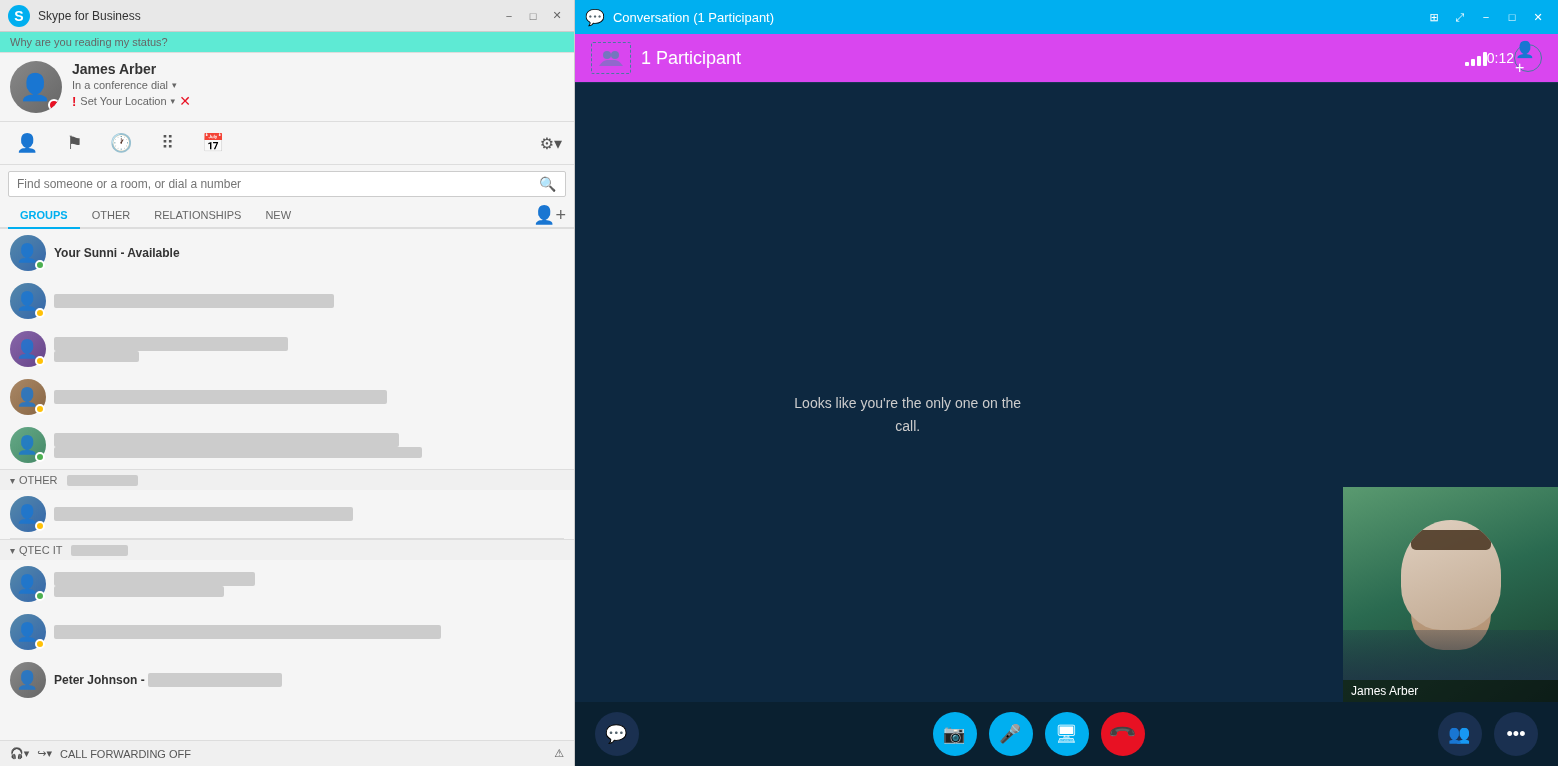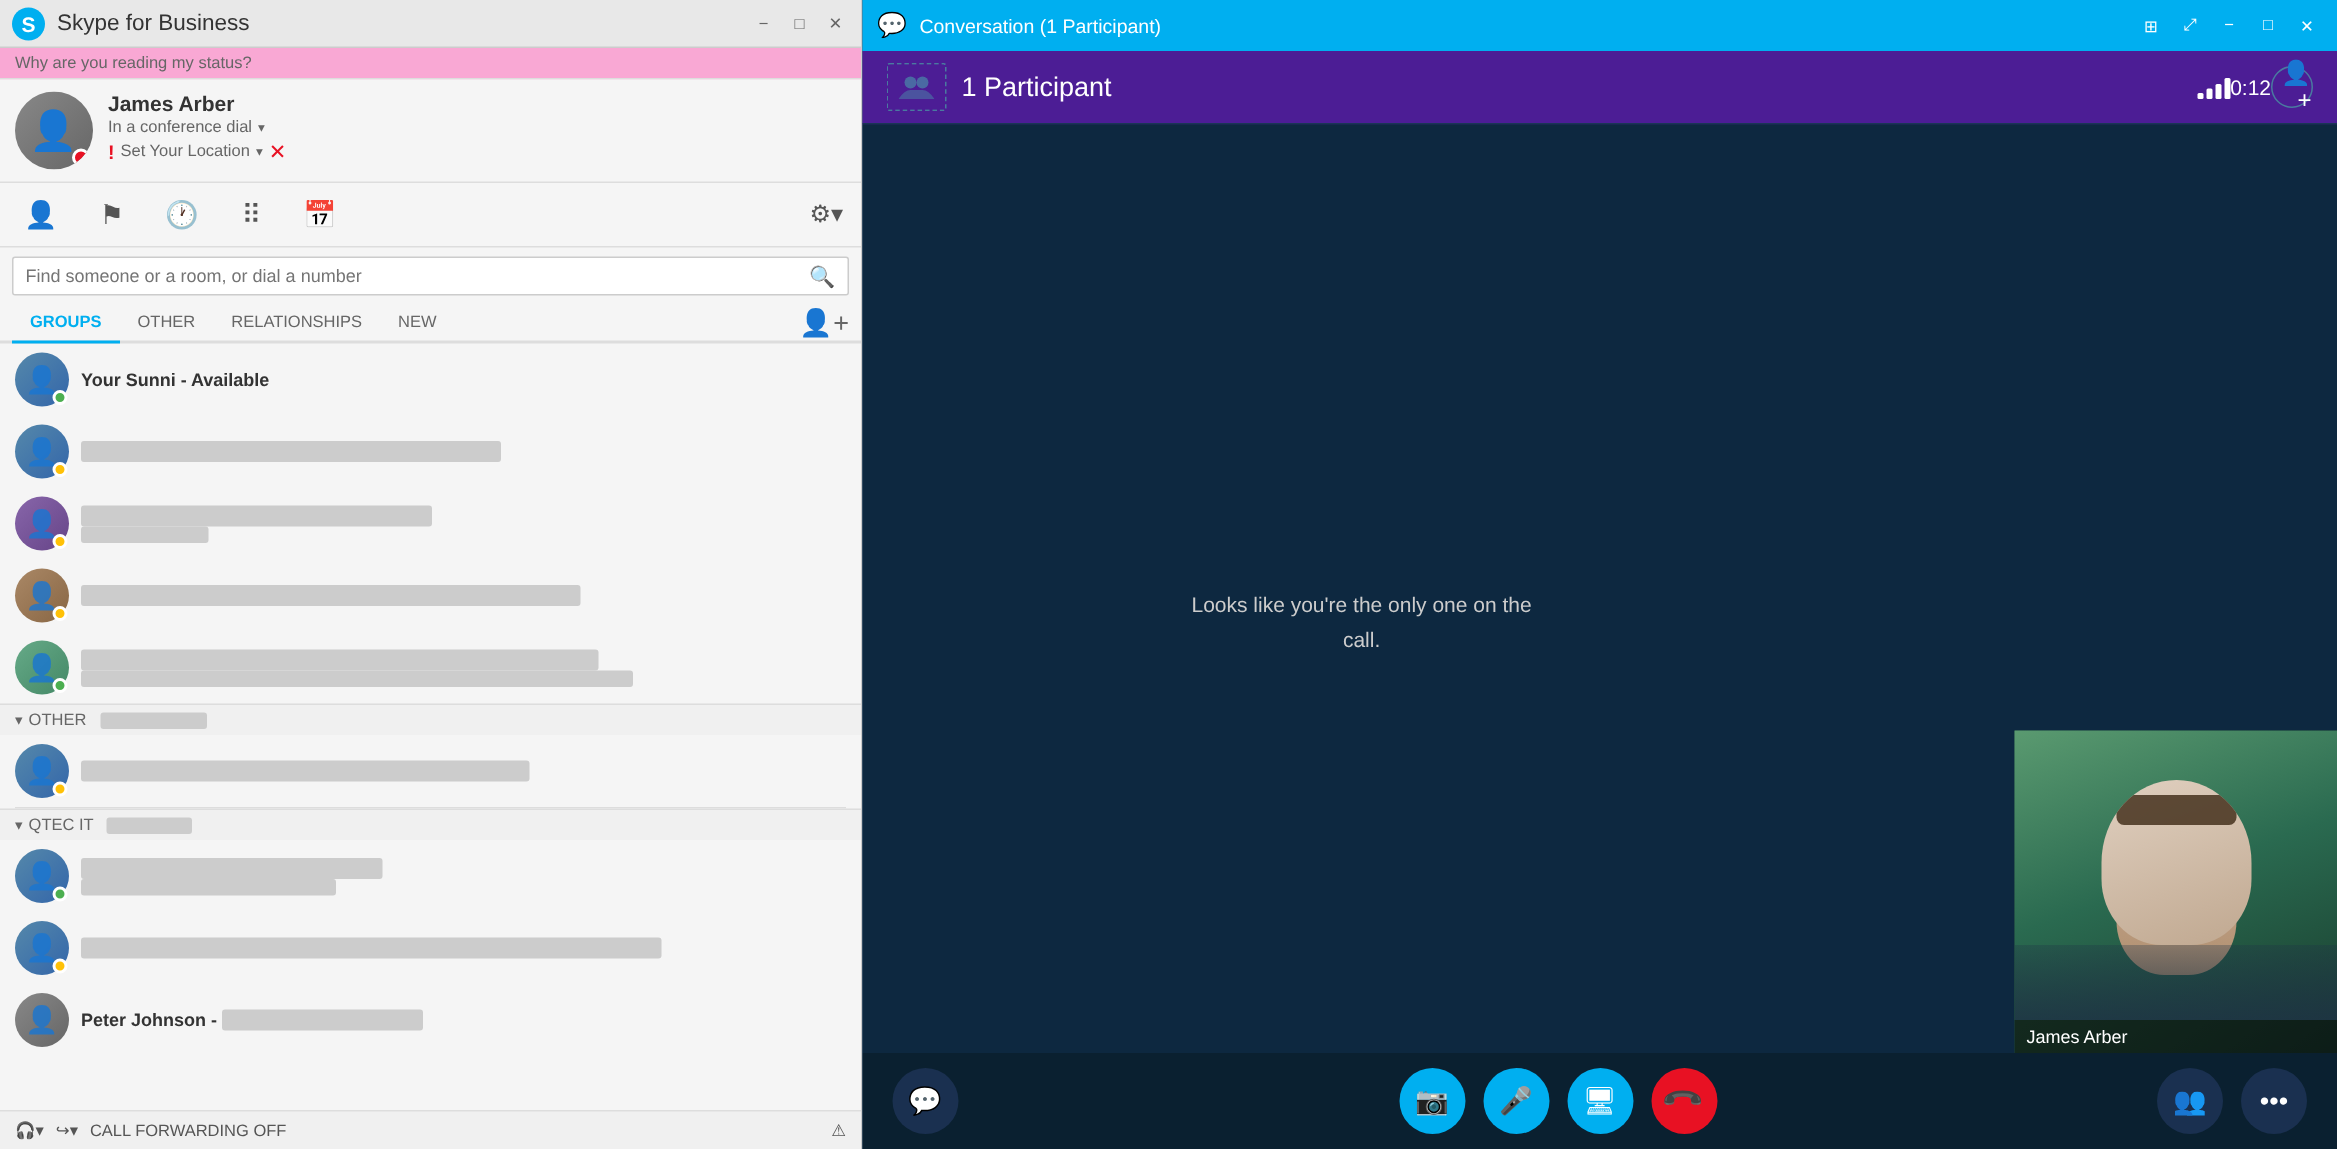--- a/index.html
+++ b/index.html
@@ -46,42 +46,42 @@
       border-radius: 50%;
       display: flex;
       align-items: center;
       justify-content: center;
       color: white;
       font-weight: bold;
       font-size: 14px;
     }
 
     .title-bar-title {
-      font-size: 15px;
+      font-size: 12px;
       color: #333;
     }
 
     .title-bar-controls {
       display: flex;
       gap: 6px;
     }
 
     .title-btn {
       width: 18px;
       height: 18px;
       display: flex;
       align-items: center;
       justify-content: center;
       font-size: 11px;
       color: #666;
       cursor: pointer;
     }
 
     .status-bar {
-      background: #f9a8d4;
+      background: #5eead4;
       padding: 4px 10px;
       font-size: 11px;
       color: #666;
       border-bottom: 1px solid #ddd;
     }
 
     .profile-section {
       display: flex;
       align-items: flex-start;
       padding: 8px 10px;
@@ -391,24 +391,23 @@
       justify-content: center;
       font-size: 11px;
       color: white;
       cursor: pointer;
     }
 
     .participant-bar {
       display: flex;
       align-items: center;
       padding: 8px 16px;
-      background: #4c1d95;
+      background: #d946ef;
       border-bottom: 1px solid #1a3555;
       justify-content: space-between;
-      text-align: right;
     }
 
     .participant-left {
       display: flex;
       align-items: center;
       gap: 10px;
     }
 
     .participant-icon-box {
       width: 40px;

